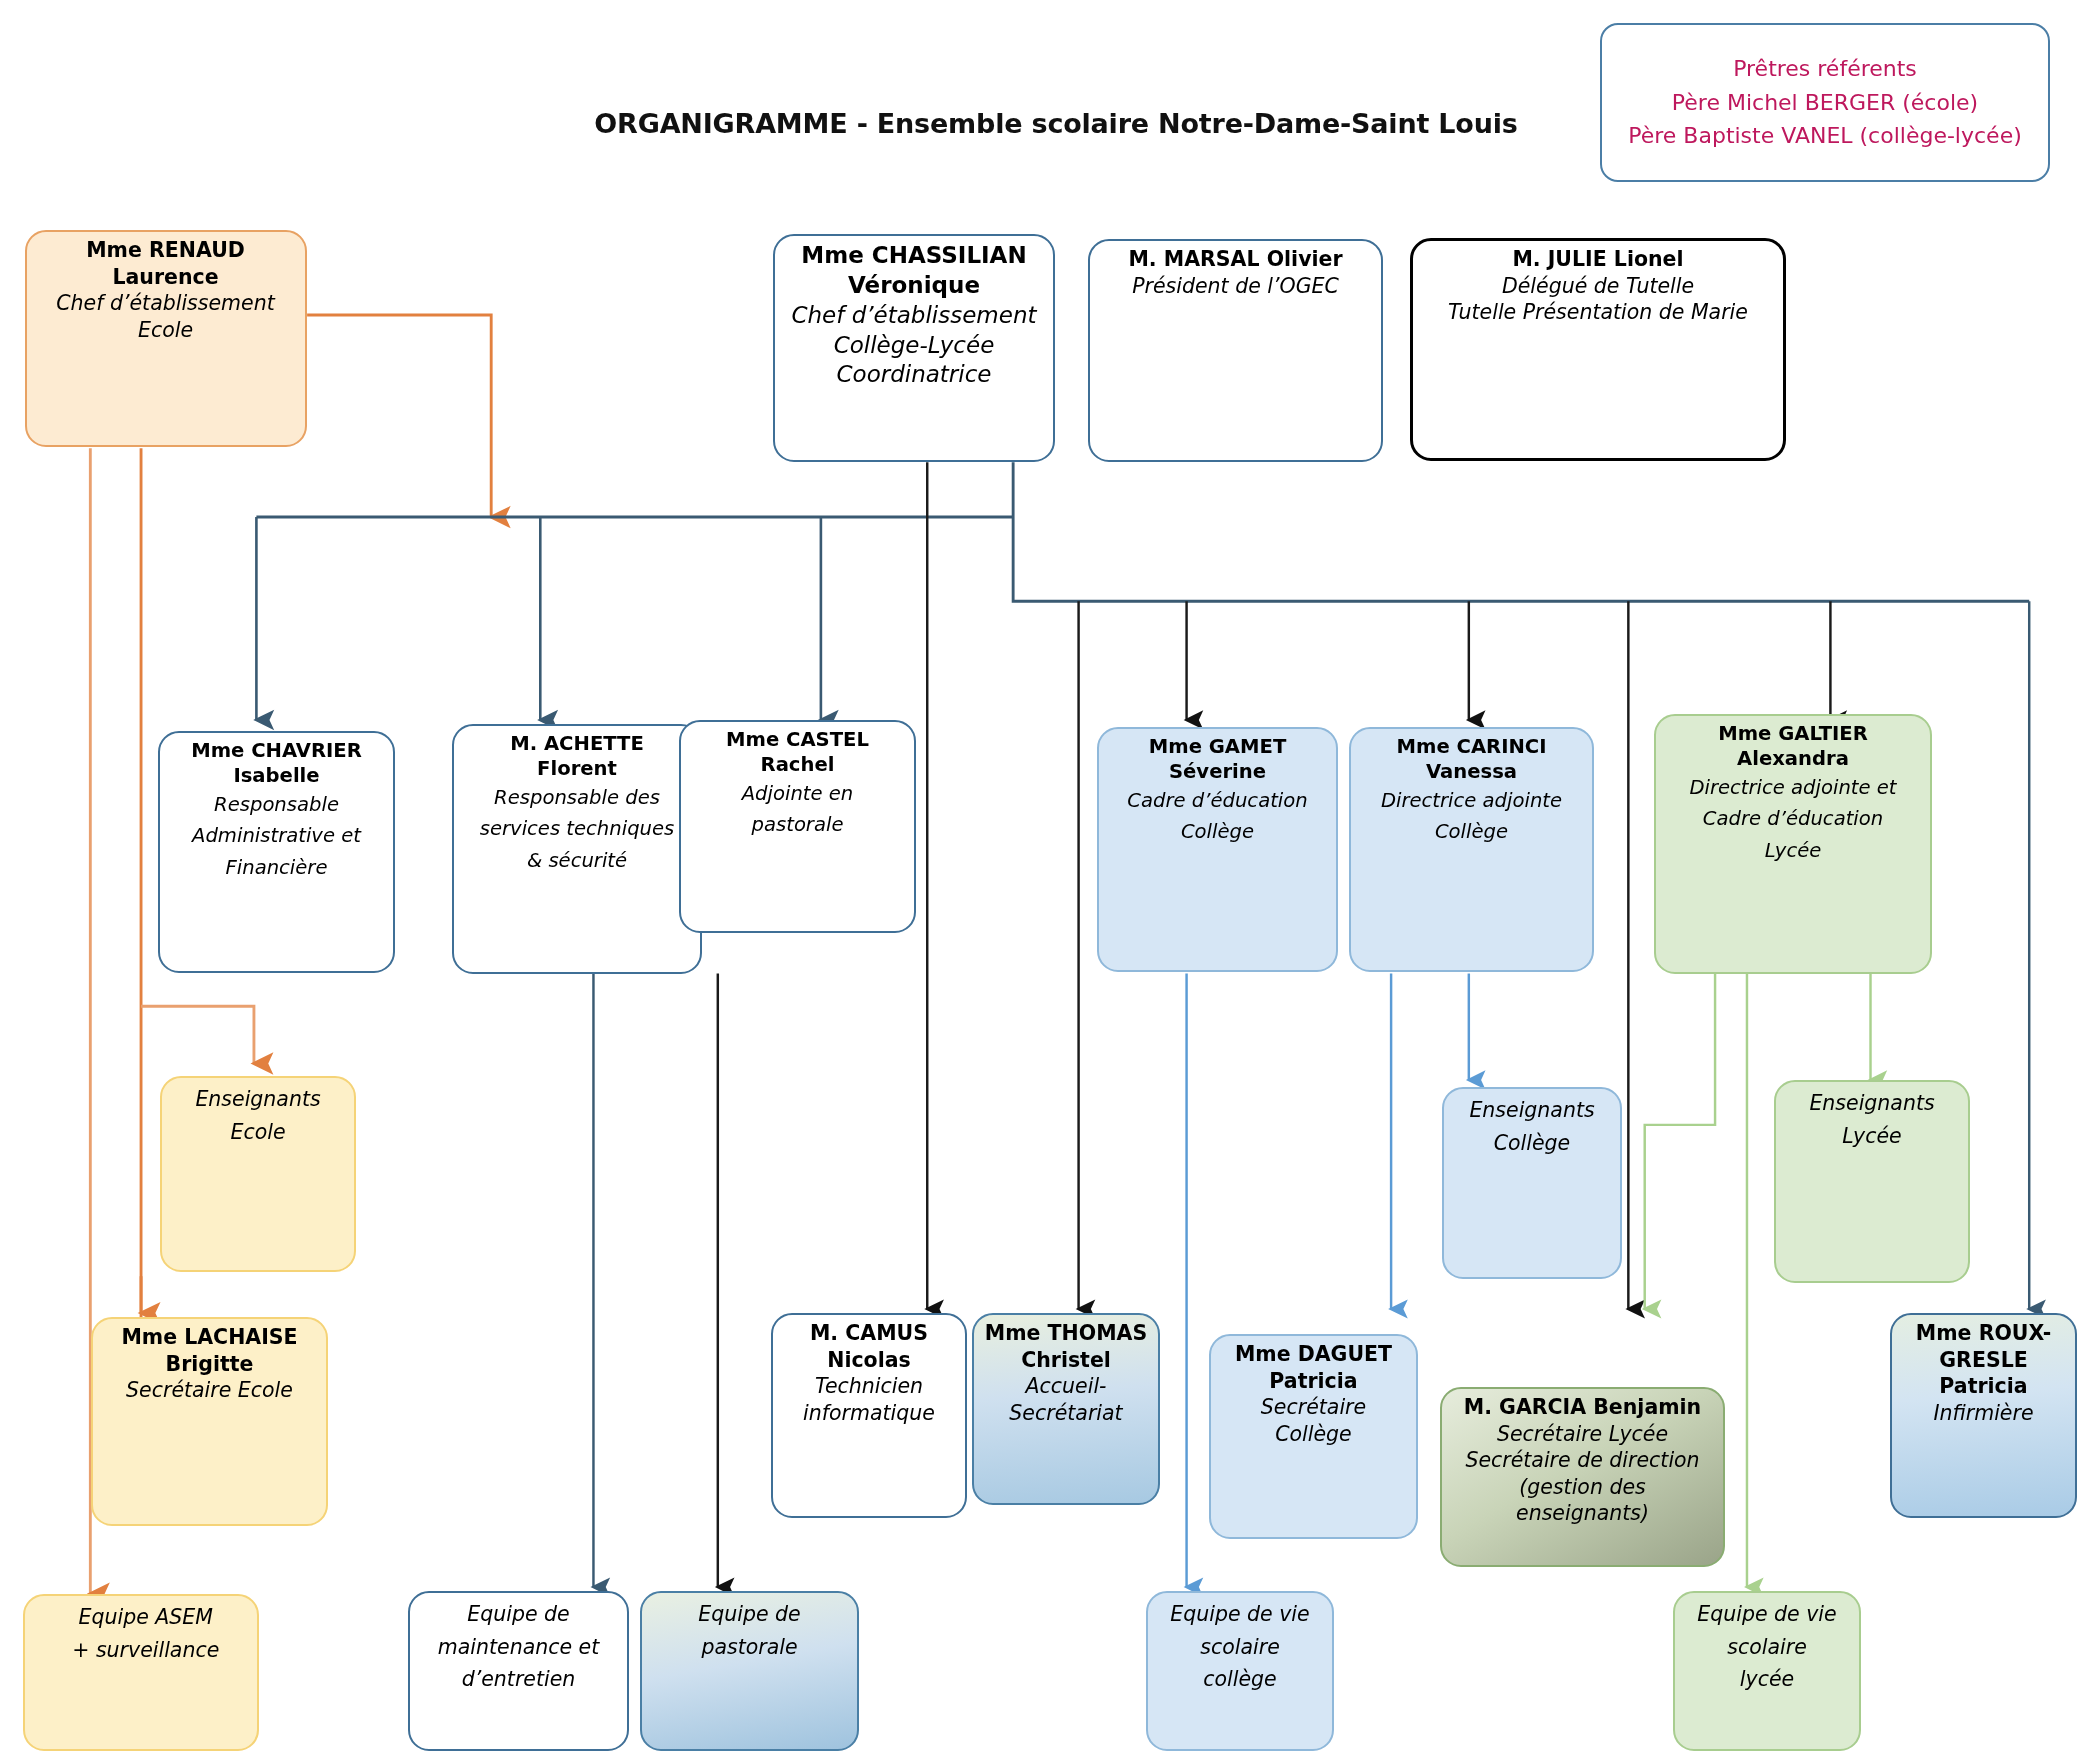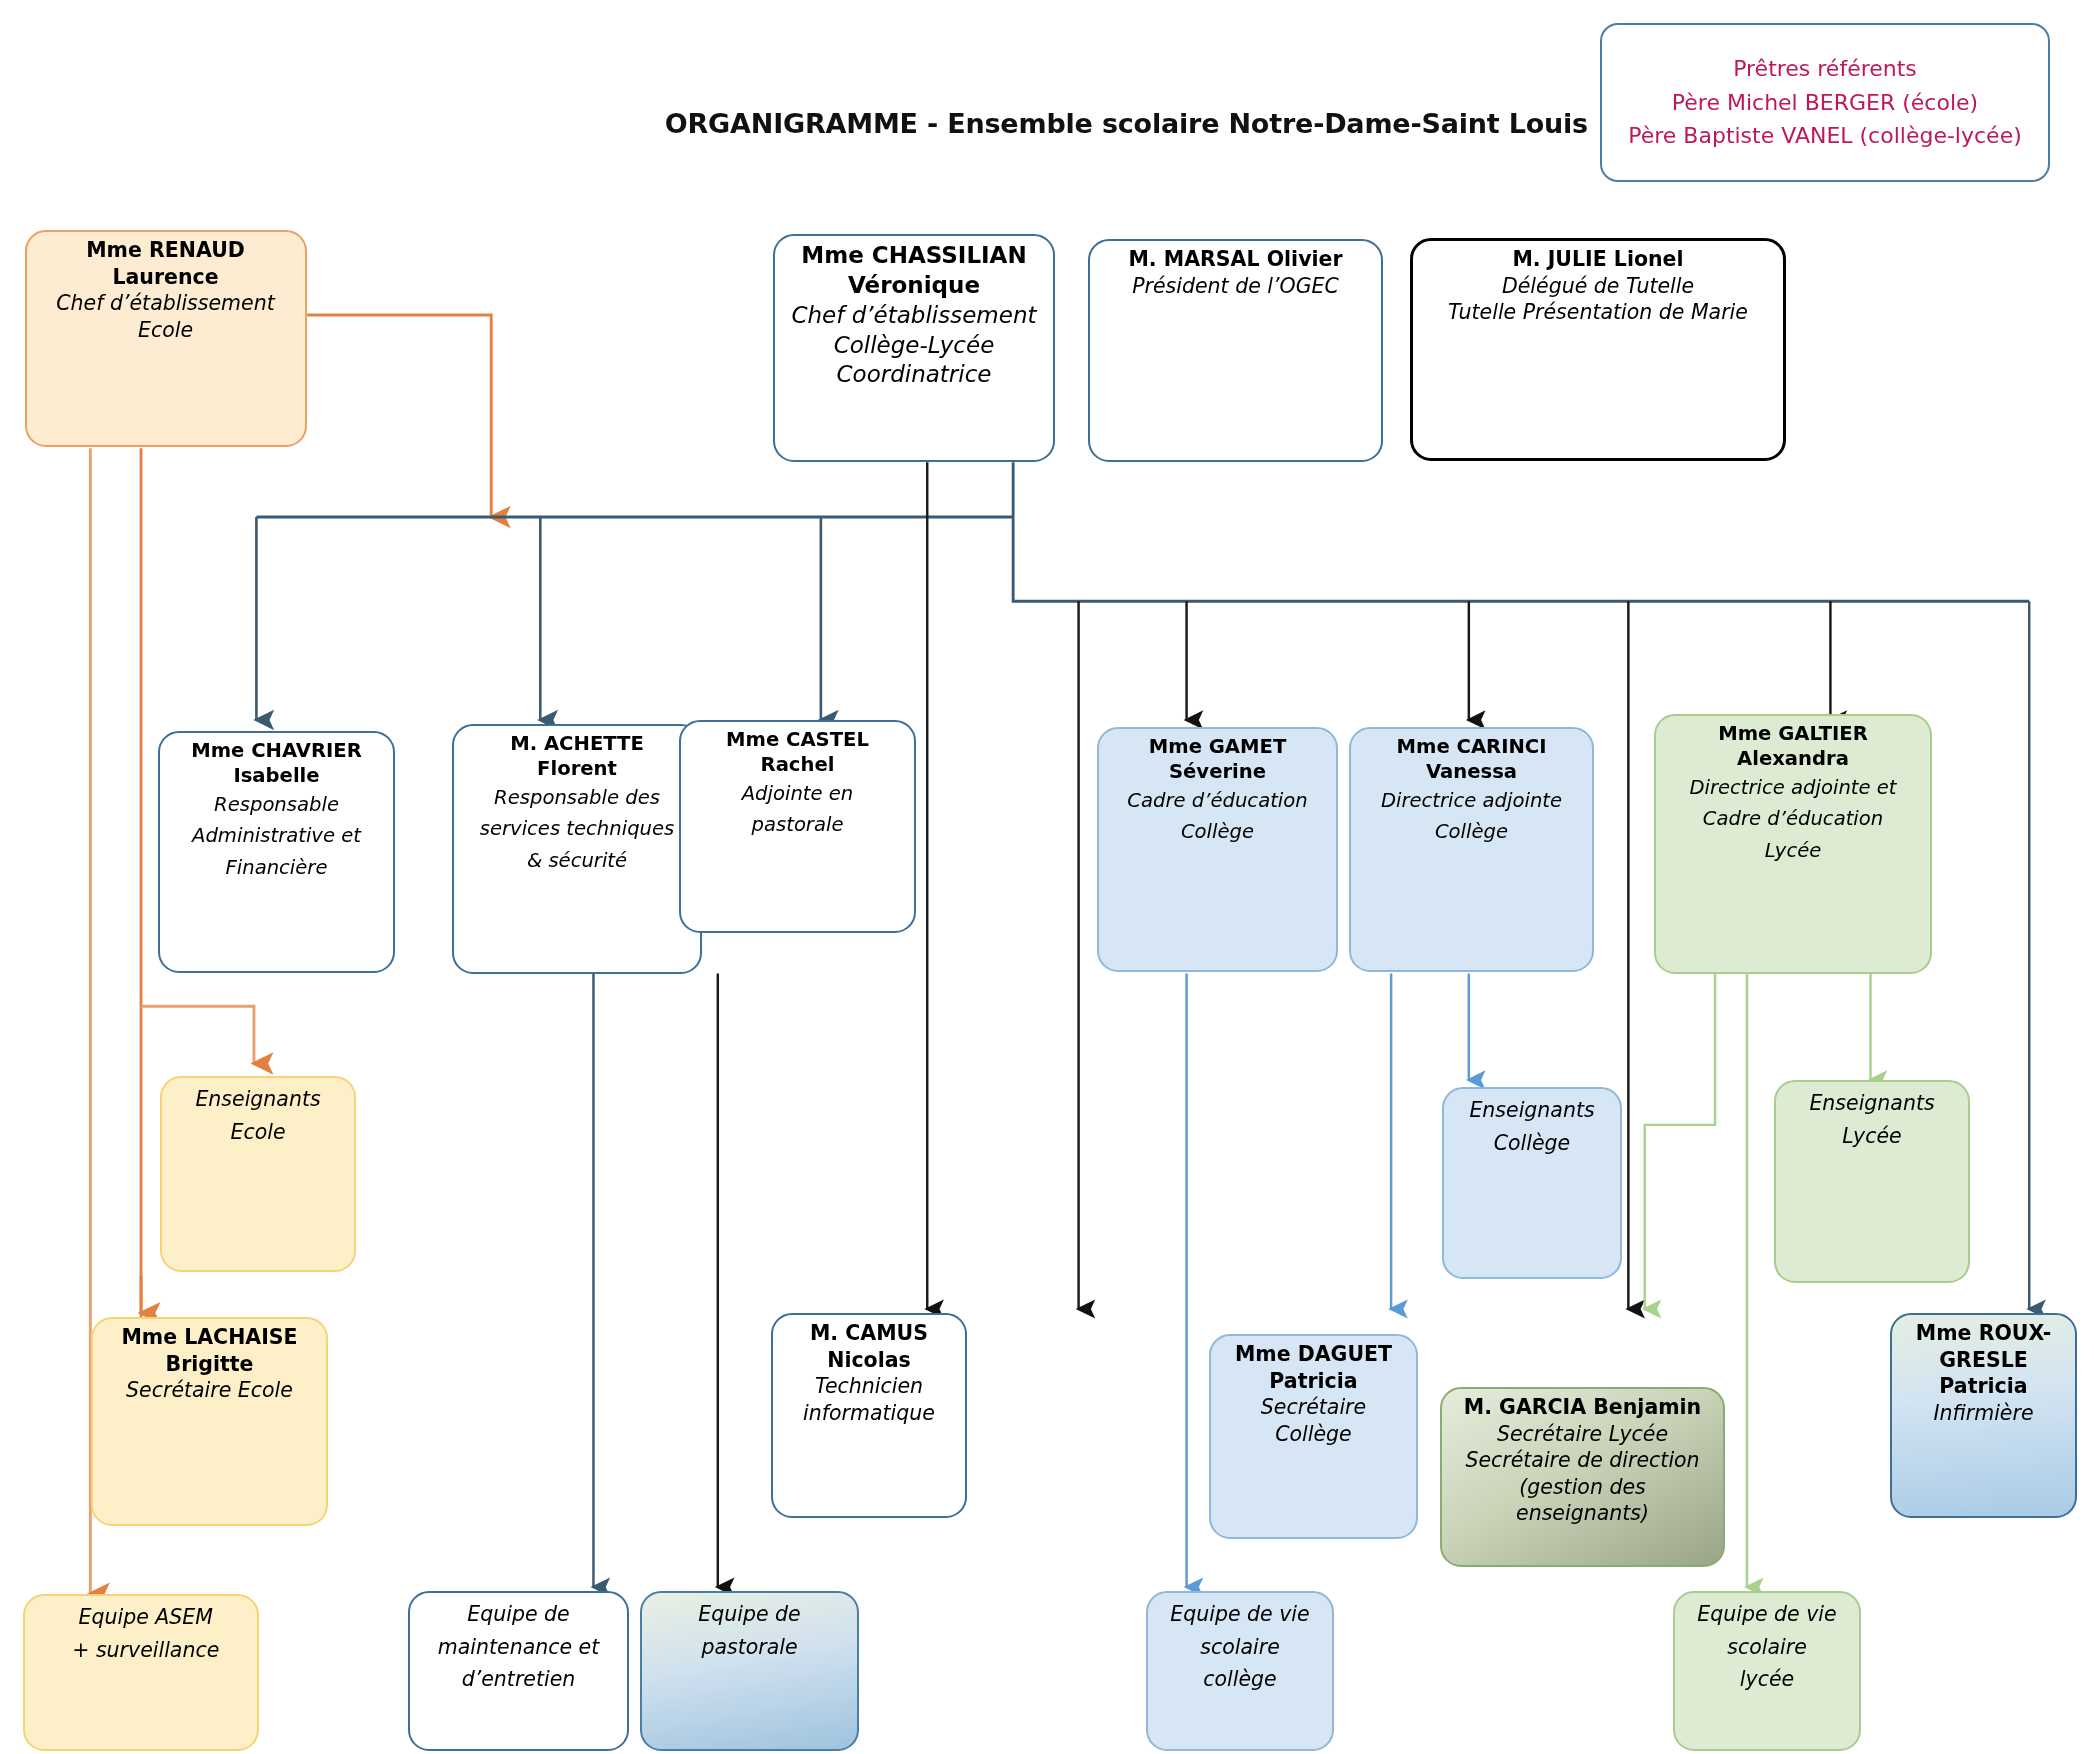--- a/index.html
+++ b/index.html
@@ -21,21 +21,21 @@
   .p-black{background:#ffffff;border:3.3px solid #000000;}
   .p-blue{background:#d6e6f5;border:2.5px solid #8fb8da;}
   .p-green{background:#dcebd1;border:2.5px solid #a8cd8f;}
   .p-grad-pastorale{background:linear-gradient(170deg,#e9f0e2 0%,#cfe0ef 45%,#9fc3de 100%);border:2.5px solid #4a7fa5;}
   .p-grad-thomas{background:linear-gradient(175deg,#e8efdf 0%,#cfe0ef 42%,#a7c9e2 100%);border:2.5px solid #4a7fa5;}
   .p-grad-roux{background:linear-gradient(175deg,#e4eee2 0%,#d3e4f2 40%,#a9cbe6 100%);border:2.5px solid #3f6f96;}
   .p-grad-garcia{background:linear-gradient(150deg,#e6ecdc 0%,#c9d4b8 45%,#9aa489 100%);border:2.5px solid #8aac72;}
   .p-grad-asem{background:#fdf0c8;border:2.5px solid #f5d377;padding-left:16px;}
   .p-grad-maint{background:#ffffff;border:2.5px solid #3f6f96;}
 
-  #title{position:absolute;left:524px;top:108px;width:1064px;text-align:right;
+  #title{position:absolute;left:524px;top:108px;width:1064px;text-align:center;
          font-size:27px;font-weight:bold;color:#111;letter-spacing:-0.2px;}
   #priests{position:absolute;left:1600px;top:23px;width:446px;height:155px;
            border:2.5px solid #4b7ea6;border-radius:18px;background:#fff;
            display:flex;flex-direction:column;align-items:center;justify-content:center;
            font-size:22px;line-height:1.52;color:#be185d;}
 </style>
 </head>
 <body>
 
 <div id="stage">
@@ -205,20 +205,26 @@
     <div class="rl">Secrétaire Ecole</div>
   </div>
 
   <div class="node p-white" style="left:771px;top:1313px;width:196px;height:205px;font-size:20.5px;">
     <div class="nm">M. CAMUS</div>
     <div class="nm">Nicolas</div>
     <div class="rl">Technicien</div>
     <div class="rl">informatique</div>
   </div>
 
+  <div class="node p-grad-thomas" style="left:972px;top:1313px;width:188px;height:192px;font-size:20.5px;">
+    <div class="nm">Mme THOMAS</div>
+    <div class="nm">Christel</div>
+    <div class="rl">Accueil-</div>
+    <div class="rl">Secrétariat</div>
+  </div>
 
   <div class="node p-blue" style="left:1209px;top:1334px;width:209px;height:205px;font-size:20.5px;">
     <div class="nm">Mme DAGUET</div>
     <div class="nm">Patricia</div>
     <div class="rl">Secrétaire</div>
     <div class="rl">Collège</div>
   </div>
 
   <div class="node p-grad-garcia" style="left:1440px;top:1387px;width:285px;height:180px;font-size:20.5px;">
     <div class="nm">M. GARCIA Benjamin</div>

